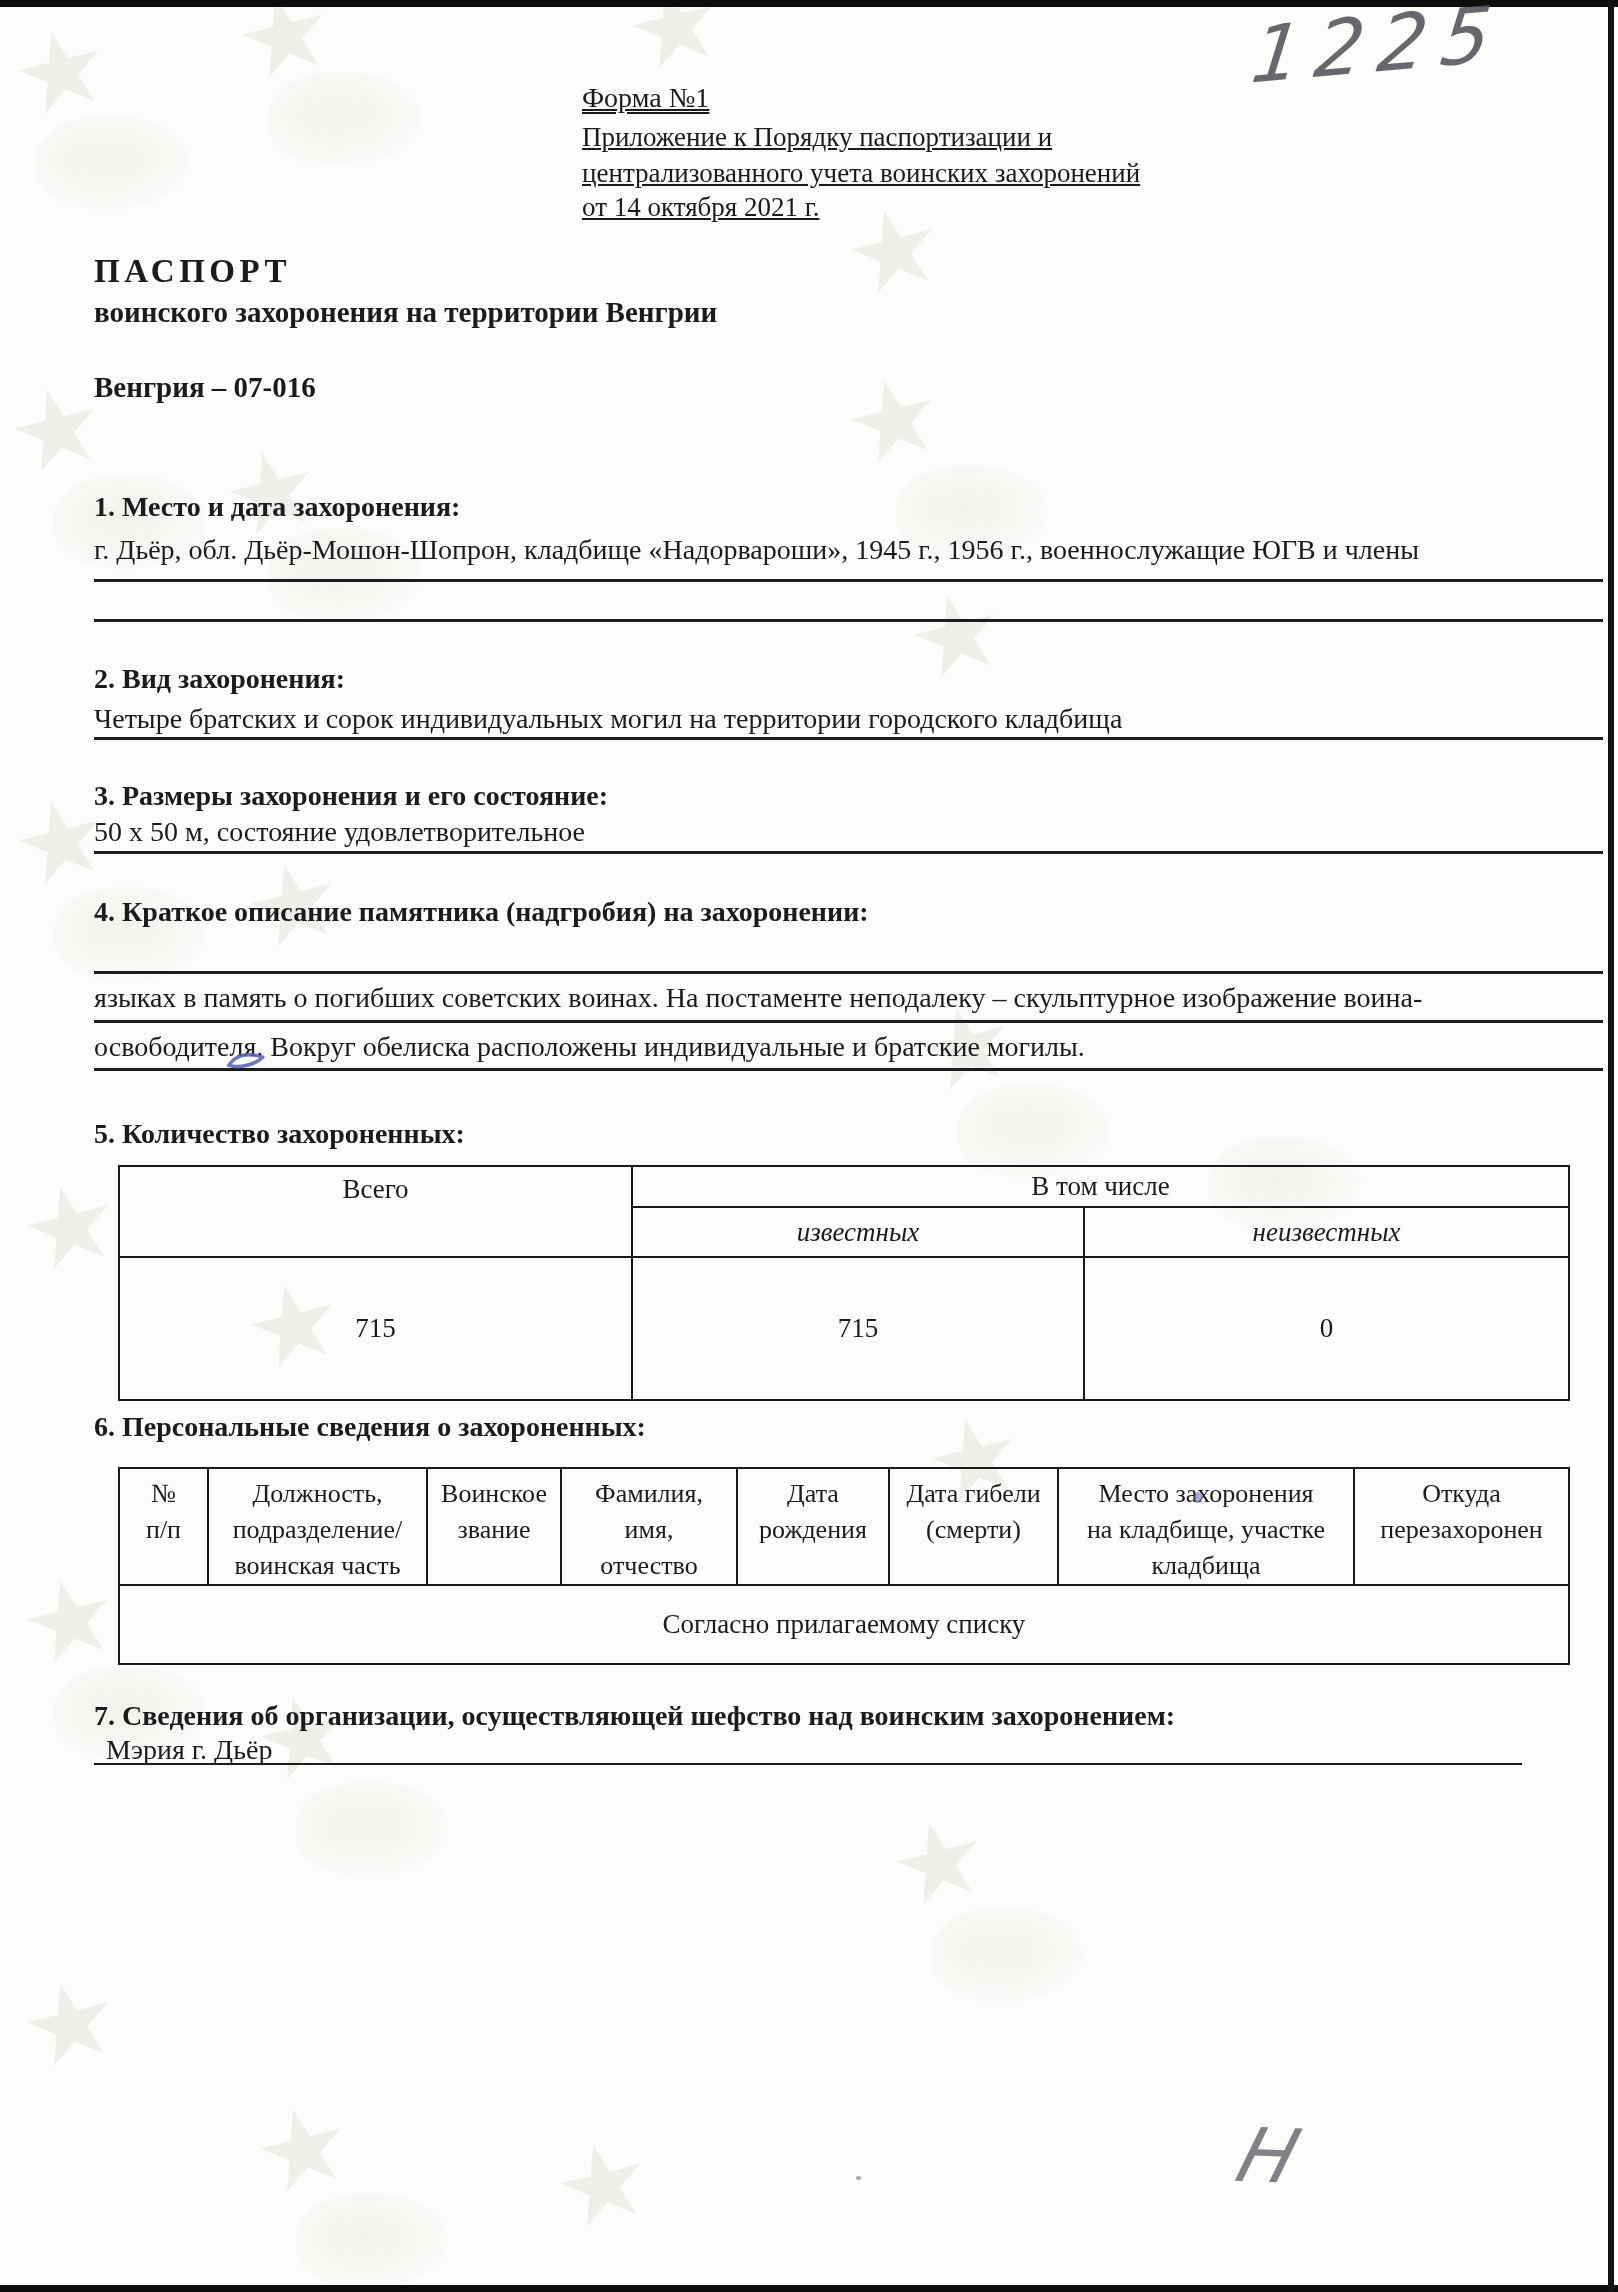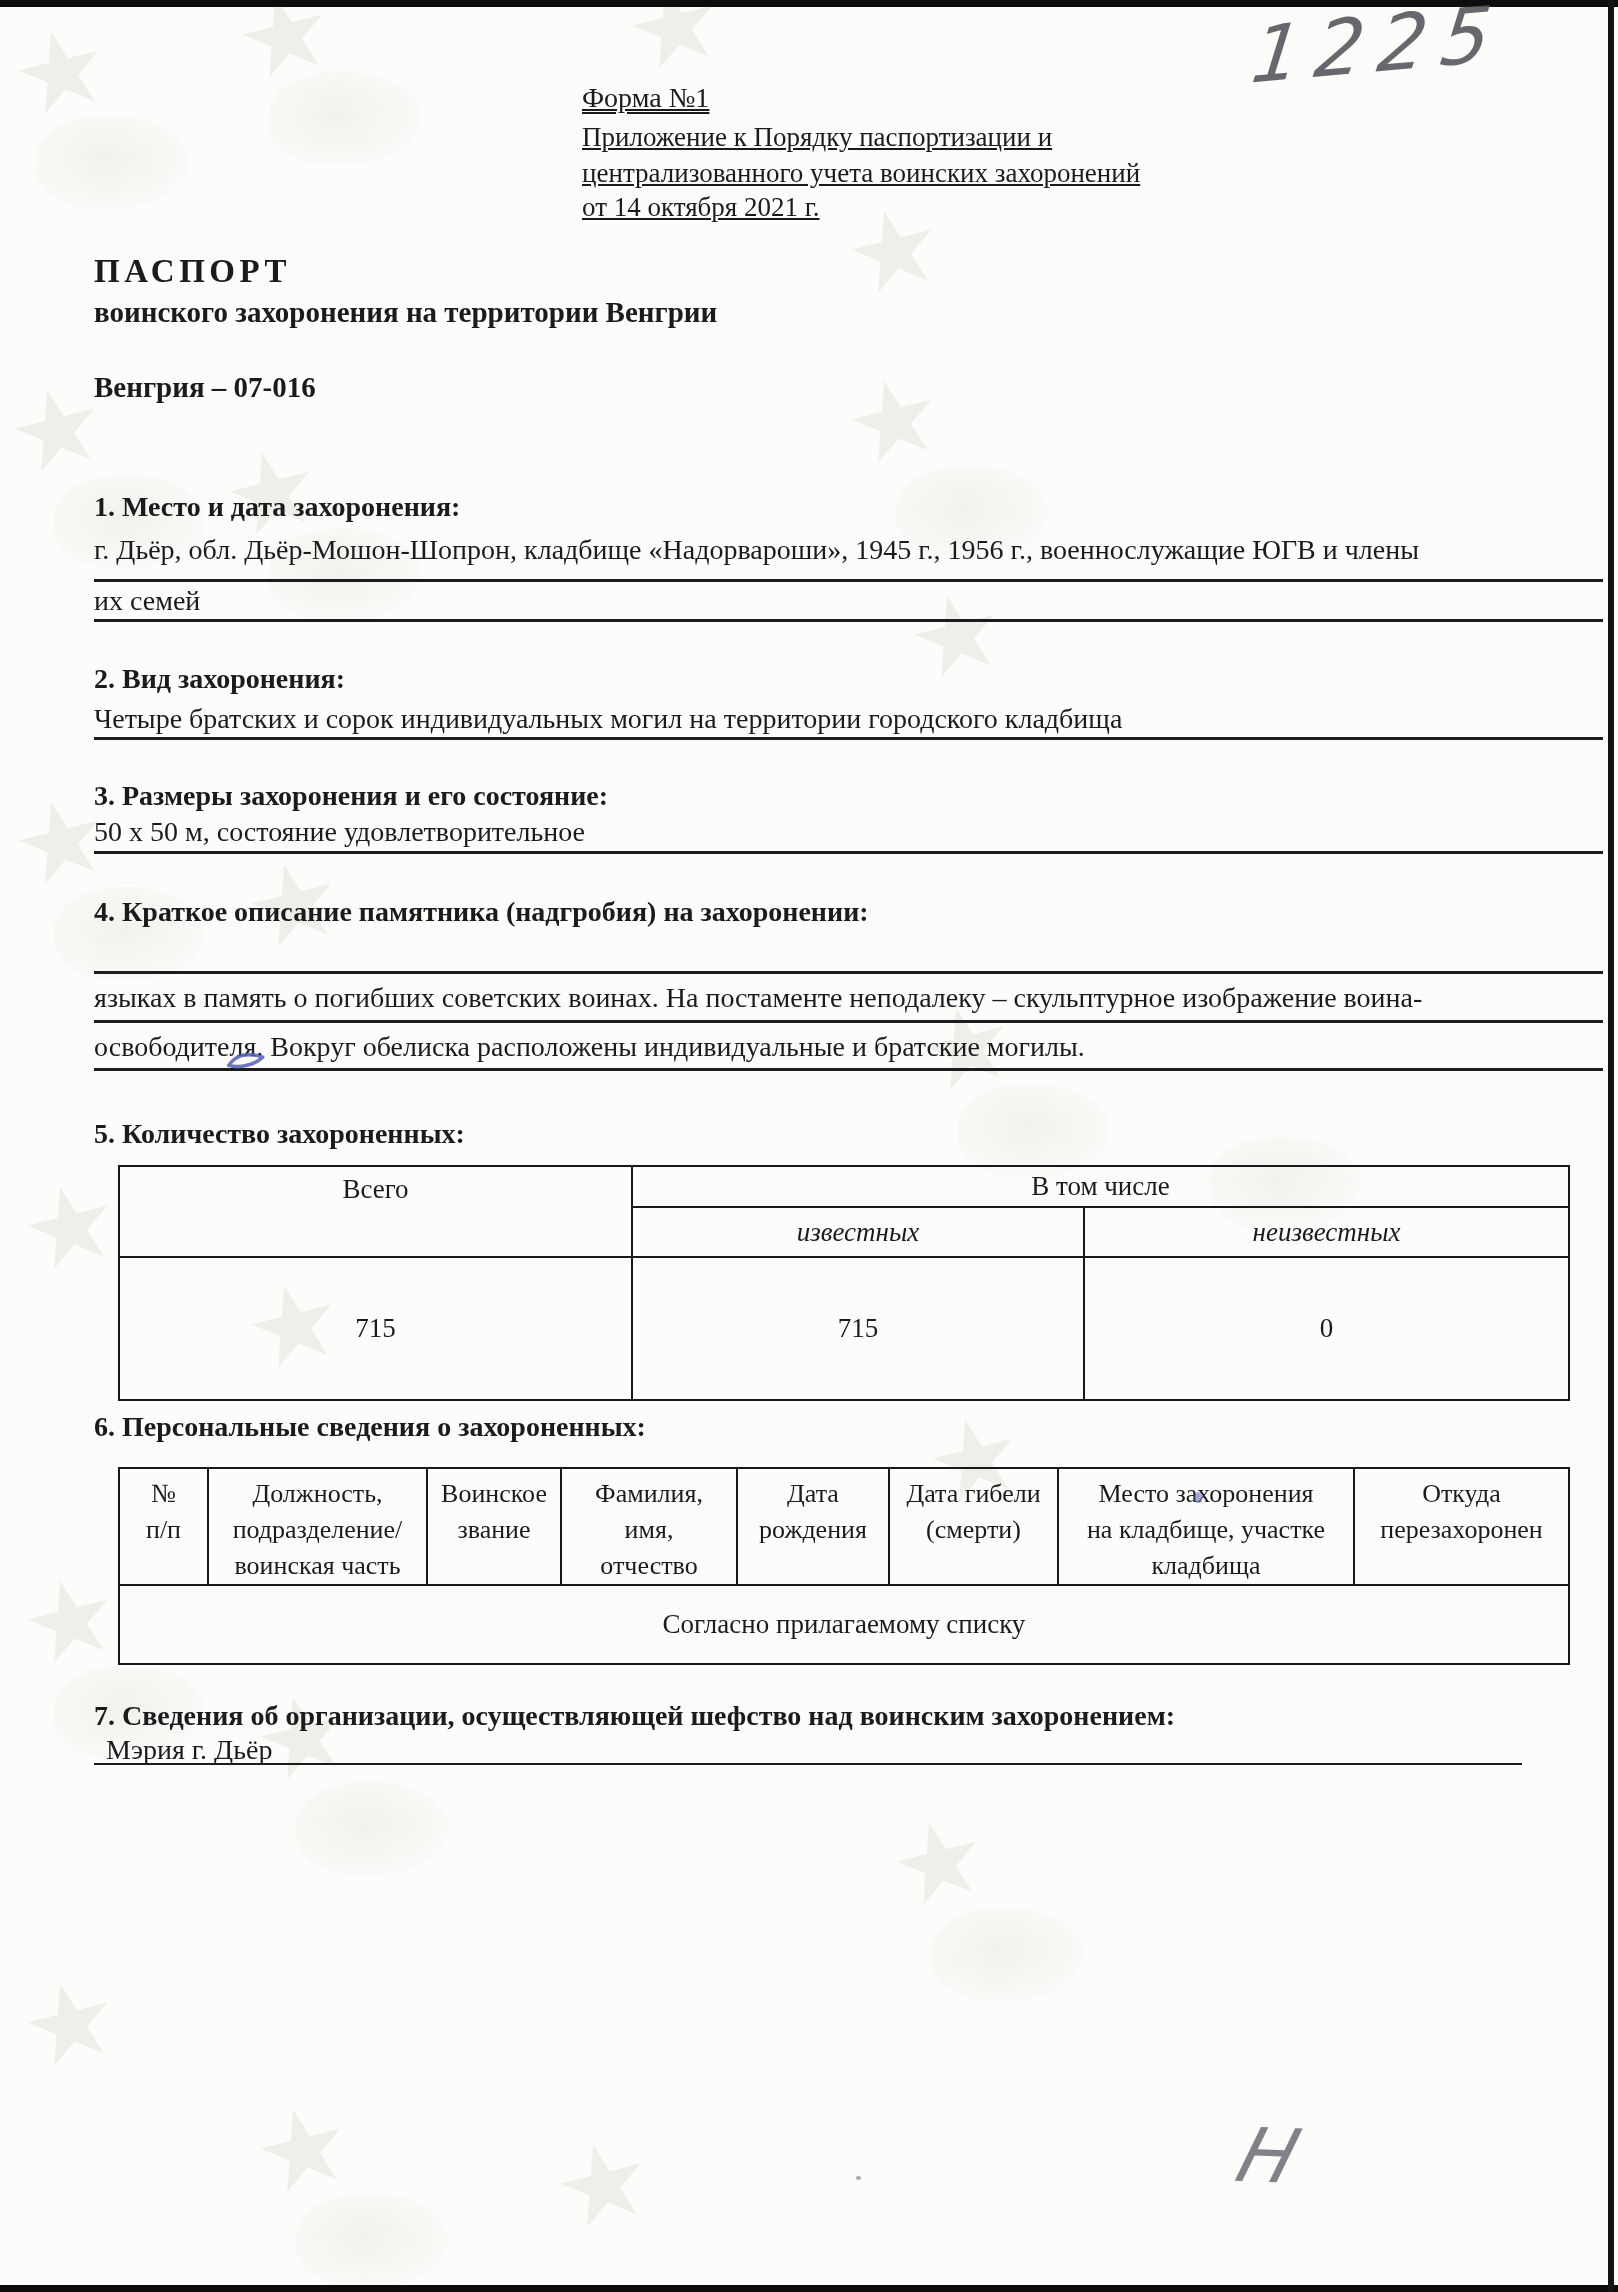--- a/index.html
+++ b/index.html
@@ -118,21 +118,20 @@
   <div class="hdr-line" style="top:158px">централизованного учета воинских захоронений</div>
   <div class="hdr-line" style="top:192px">от 14 октября 2021 г.</div>
 
   <div class="ttl ttl-main" style="top:253px">ПАСПОРТ</div>
   <div class="ttl ttl-sub" style="top:296px">воинского захоронения на территории Венгрии</div>
   <div class="ttl ttl-code" style="top:371px">Венгрия – 07-016</div>
 
   <div class="sec-h" style="top:491px">1. Место и дата захоронения:</div>
   <div class="sec-ln" style="top:534px">г. Дьёр, обл. Дьёр-Мошон-Шопрон, кладбище «Надорвароши», 1945 г., 1956 г., военнослужащие ЮГВ и члены</div>
   <div class="rule" style="left:94px;top:579px;width:1509px"></div>
-  <div class="sec-ln" style="top:585px">их семей</div>
   <div class="rule" style="left:94px;top:619px;width:1509px"></div>
 
   <div class="sec-h" style="top:663px">2. Вид захоронения:</div>
   <div class="sec-ln" style="top:703px">Четыре братских и сорок индивидуальных могил на территории городского кладбища</div>
   <div class="rule" style="left:94px;top:737px;width:1509px"></div>
 
   <div class="sec-h" style="top:780px">3. Размеры захоронения и его состояние:</div>
   <div class="sec-ln" style="top:816px">50 х 50 м, состояние удовлетворительное</div>
   <div class="rule" style="left:94px;top:851px;width:1509px"></div>
 

